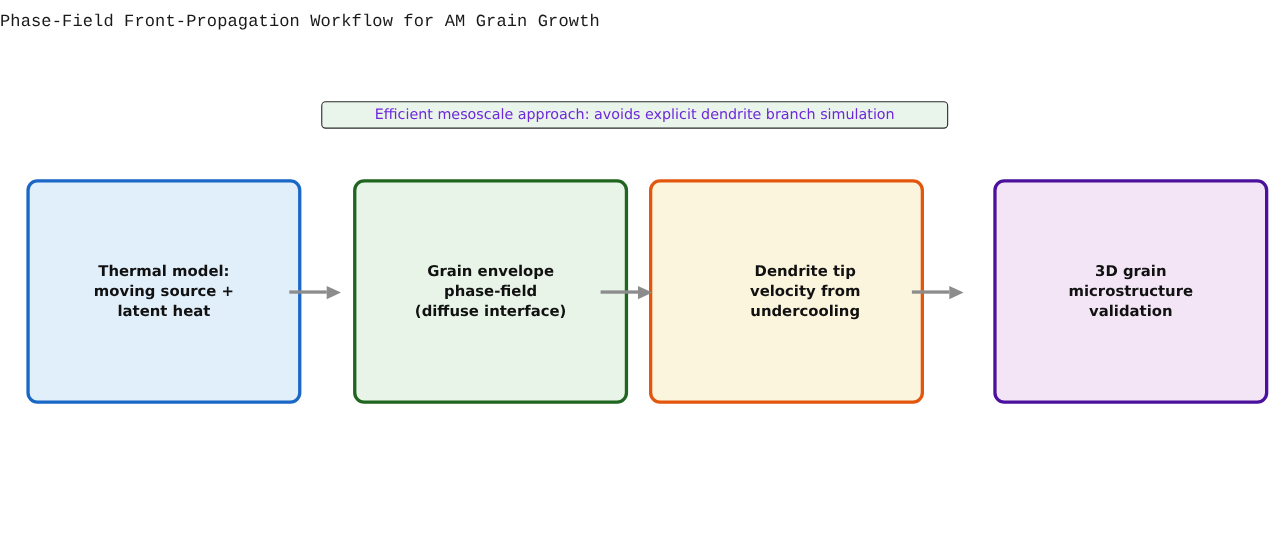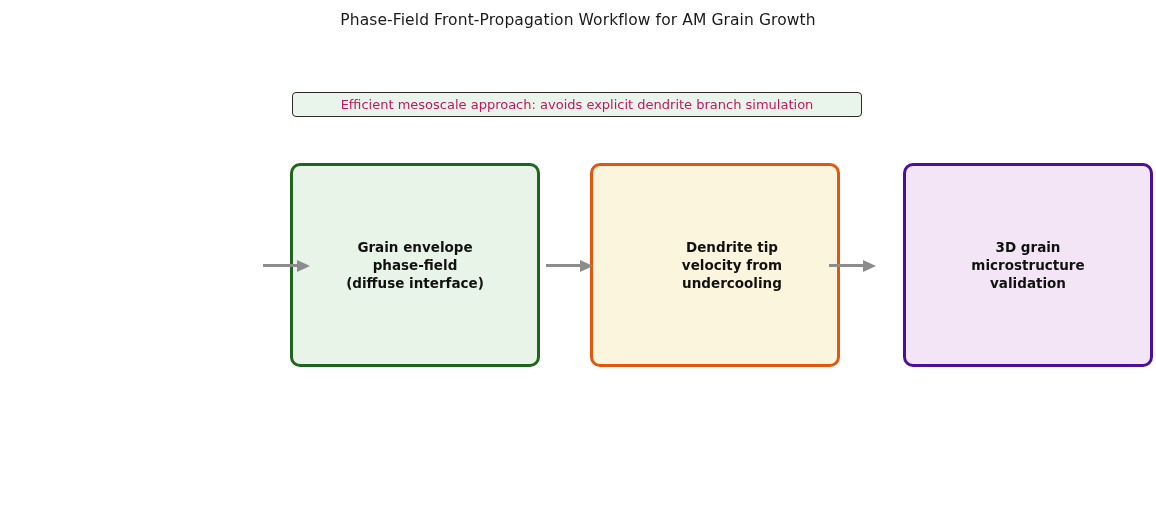--- a/index.html
+++ b/index.html
@@ -13,56 +13,57 @@
     width: 1156px;
     height: 506px;
     background: #ffffff;
     overflow: hidden;
   }
   .title {
     position: absolute;
     top: 11px;
     left: 0;
     width: 100%;
-    text-align: center;
+    text-align: left;
     font-size: 15.5px;
     color: #1a1a1a;
     letter-spacing: 0.1px;
+    font-family: Liberation Mono, monospace;
   }
   .note {
     position: absolute;
     left: 292px;
     top: 92px;
     width: 570px;
     height: 25px;
     box-sizing: border-box;
     border: 1.2px solid #2b2b2b;
     border-radius: 4px;
     display: flex;
     align-items: center;
     justify-content: center;
     font-size: 13px;
-    color: #be185d;
+    color: #6d28d9;
   }
   .step-box {
     position: absolute;
     top: 163px;
     width: 250px;
     height: 204px;
     box-sizing: border-box;
     border-width: 3px;
     border-style: solid;
     border-radius: 10px;
     display: flex;
     align-items: center;
     justify-content: center;
     z-index: 1;
   }
   .step-box.pos-0 { left: 24px; }
-  .step-box.pos-1 { left: 290px; }
+  .step-box.pos-1 { left: 321px; }
   .step-box.pos-2 { left: 590px; }
   .step-box.pos-3 { left: 873px; }
   .step-label {
     white-space: pre-line;
     text-align: center;
     font-weight: bold;
     font-size: 13.5px;
     line-height: 18px;
     color: #111111;
   }
@@ -95,20 +96,25 @@
 <body>
 
 <div class="canvas">
 
   <div class="title">Phase-Field Front-Propagation Workflow for AM Grain Growth</div>
 
   <div class="note" style="background-color: rgb(233, 245, 234); border-color: rgb(43, 43, 43);">
     <span>Efficient mesoscale approach: avoids explicit dendrite branch simulation</span>
   </div>
 
+  <div class="step-box pos-0" style="background-color: rgb(225, 239, 251); border-color: rgb(26, 103, 197);">
+    <div class="step-label">Thermal model:
+moving source +
+latent heat</div>
+  </div>
 
   <div class="arrow pos-0">
     <span class="arrow-line" style="background-color: rgb(140, 140, 140);"></span>
     <span class="arrow-head" style="border-left-color: rgb(140, 140, 140);"></span>
   </div>
 
   <div class="step-box pos-1" style="background-color: rgb(232, 244, 232); border-color: rgb(32, 101, 31);">
     <div class="step-label">Grain envelope
 phase-field
 (diffuse interface)</div>

